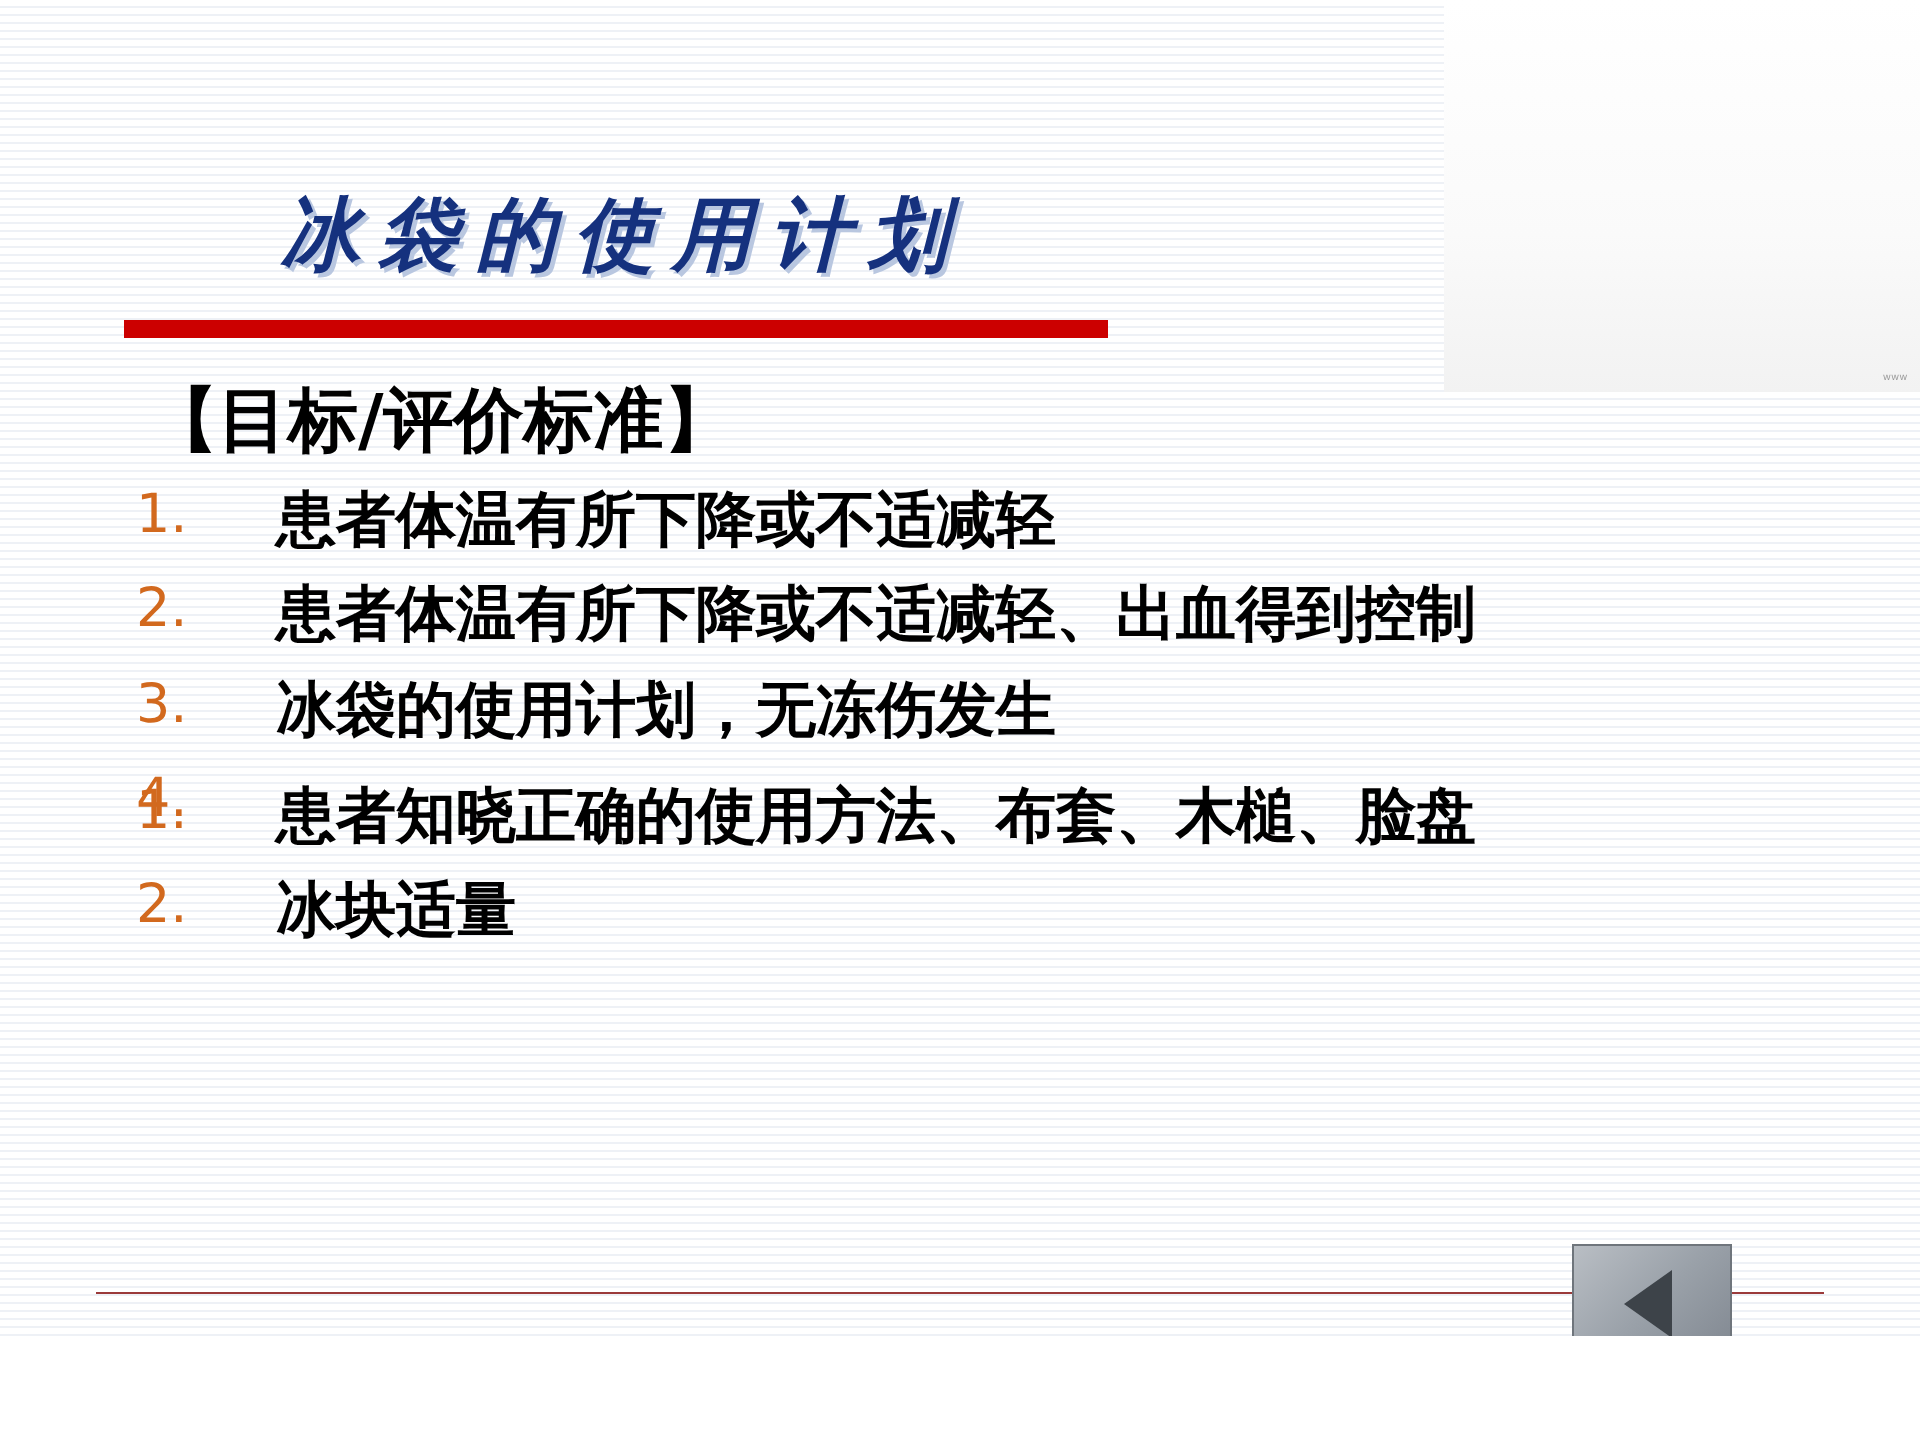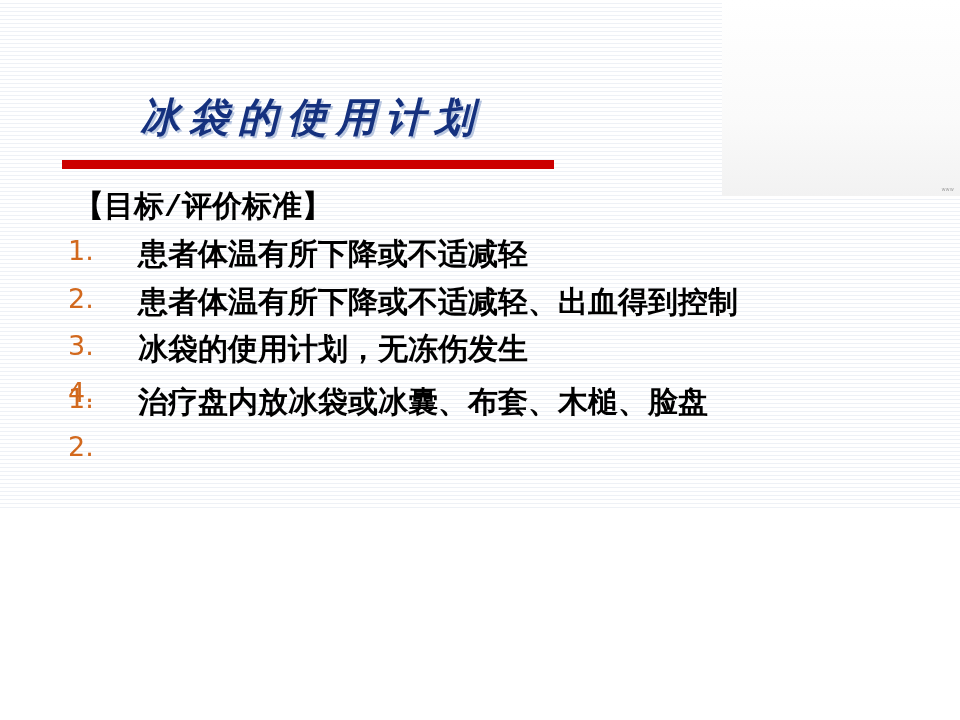--- a/index.html
+++ b/index.html
@@ -9,21 +9,21 @@
   body {
     width: 960px;
     height: 720px;
     overflow: hidden;
     font-family: "Liberation Sans", sans-serif;
     background: #ffffff;
   }
   #slide {
     position: relative;
     width: 960px;
-    height: 508px;
+    height: 668px;
     background-color: #ffffff;
     background-image: repeating-linear-gradient(
       to bottom,
       #ffffff 0px,
       #ffffff 3px,
       #eef1f6 3px,
       #eef1f6 4px
     );
     overflow: hidden;
   }
@@ -81,26 +81,25 @@
   
   #body {
     position: absolute;
     left: 66px;
     top: 188px;
     width: 840px;
     color: #000000;
     font-family: "DejaVu Sans", sans-serif;
   }
   .heading {
-    font-size: 30px;
+    font-size: 35px;
     font-weight: bold;
     color: #000000;
     line-height: 1.34;
     margin: 0 0 2px 8px;
-    font-family: Liberation Mono, monospace;
   }
   ol.numlist {
     list-style: none;
     margin: 0;
     padding: 0;
   }
   ol.numlist li {
     position: relative;
     font-size: 30px;
     font-weight: bold;
@@ -216,24 +215,25 @@
       <li>
         <span class="num">4.</span>
       </li>
     </ol>
 
     <div class="gap"></div>
 
     <ol class="numlist">
       <li>
         <span class="num">1.</span>
-        <span>治疗盘内放冰袋或冰囊、布套、木槌、脸盘</span>
+        <span>患者知晓正确的使用方法、布套、木槌、脸盘</span>
       </li>
       <li>
         <span class="num">2.</span>
+        <span>冰块适量</span>
       </li>
     </ol>
 
   </div>
 
   <div id="bottom-rule"></div>
 
   <div id="back-button">
     <span class="tri"></span>
   </div>

